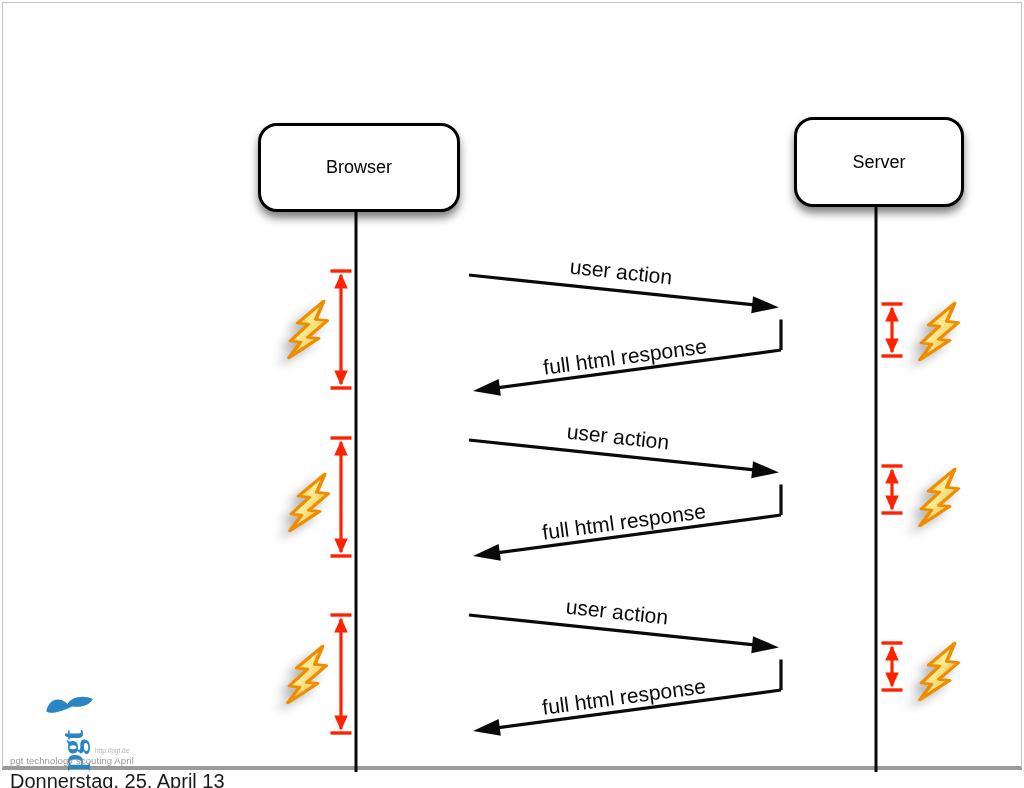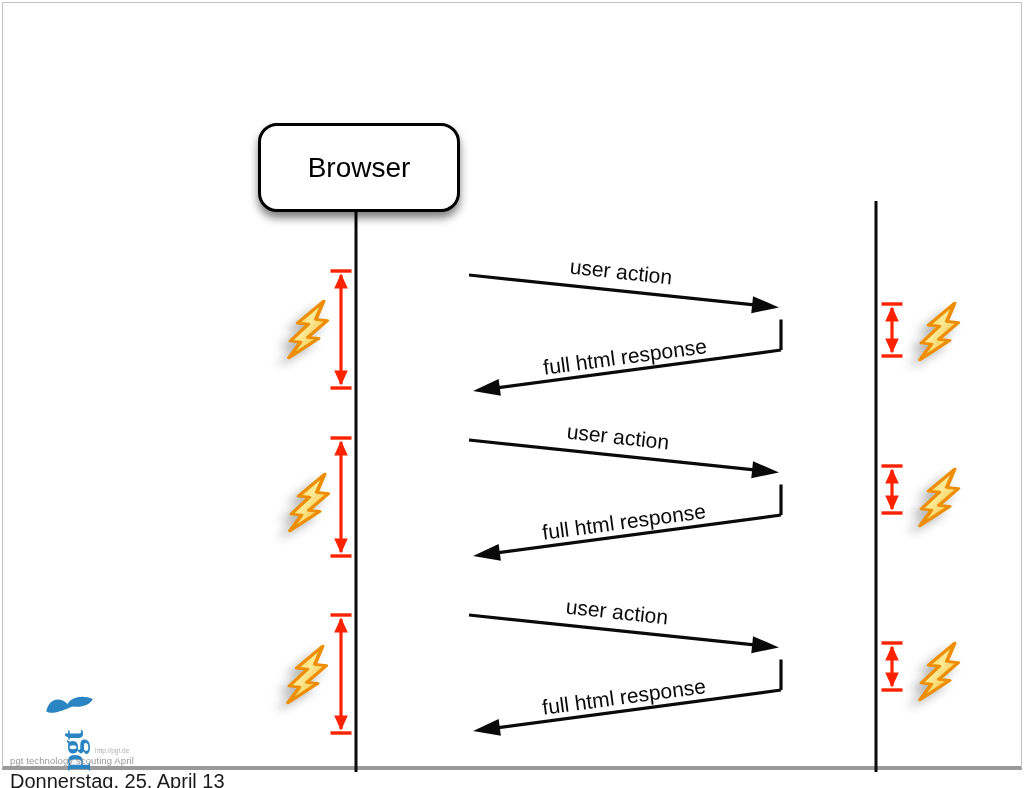--- a/index.html
+++ b/index.html
@@ -1,21 +1,21 @@
 <!DOCTYPE html>
 <html><head>
 <meta charset="utf-8">
 <style>
   html,body{margin:0;padding:0;background:#fff;width:1024px;height:788px;overflow:hidden;
     font-family:"Liberation Sans", sans-serif;}
   .stage{position:absolute;left:2px;top:2px;width:1018px;height:763px;background:#fff;
     border:1px solid #c3c3c3;border-bottom:4px solid #9a9a9a;}
   #diagram{position:absolute;left:0;top:0;width:1024px;height:788px;pointer-events:none;}
   .actor{position:absolute;background:#fff;border:3px solid #000;border-radius:19px;
-    display:flex;align-items:center;justify-content:center;font-size:28px;color:#000;
+    display:flex;align-items:center;justify-content:center;font-size:18px;color:#000;
     box-shadow:0 6px 9px rgba(0,0,0,.5);z-index:3;}
   #actor-browser{left:255px;top:120px;width:196px;height:83px;}
   #actor-server{left:791px;top:114px;width:164px;height:84px;}
   .lbl{position:absolute;white-space:nowrap;font-size:21px;color:#0a0a0a;z-index:2;}
   .lbl.req{transform:translate(-50%,-50%) rotate(6.2deg);}
   .lbl.resp{transform:translate(-50%,-50%) rotate(-7.6deg);}
   .bolt-use{filter:drop-shadow(-5px 6px 4px rgba(90,90,90,.45));}
   
   .logo{position:absolute;left:0;top:686px;width:200px;height:80px;z-index:2;}
   .logo-tail{position:absolute;left:42px;top:6px;width:50px;height:18px;}
@@ -93,20 +93,21 @@
         <use href="#bolt" transform="translate(283,296) scale(1.45,1.05)" class="bolt-use"></use>
         <use href="#bolt" transform="translate(284,469) scale(1.45,1.05)" class="bolt-use"></use>
         <use href="#bolt" transform="translate(282,641) scale(1.45,1.05)" class="bolt-use"></use>
         <use href="#bolt" transform="translate(914,298) scale(1.45,1.05)" class="bolt-use"></use>
         <use href="#bolt" transform="translate(914,464) scale(1.45,1.05)" class="bolt-use"></use>
         <use href="#bolt" transform="translate(914,638) scale(1.45,1.05)" class="bolt-use"></use>
       </g>
   </svg>
 
   <div class="actor" id="actor-browser">Browser</div>
+  <div class="actor" id="actor-server">Server</div>
 
   <div class="lbl req" style="left:618px;top:269px">user action</div>
   <div class="lbl resp" style="left:622px;top:354px">full html response</div>
 
   <div class="lbl req" style="left:615px;top:434px">user action</div>
   <div class="lbl resp" style="left:621px;top:519px">full html response</div>
 
   <div class="lbl req" style="left:614px;top:609px">user action</div>
   <div class="lbl resp" style="left:621px;top:694px">full html response</div>
 

